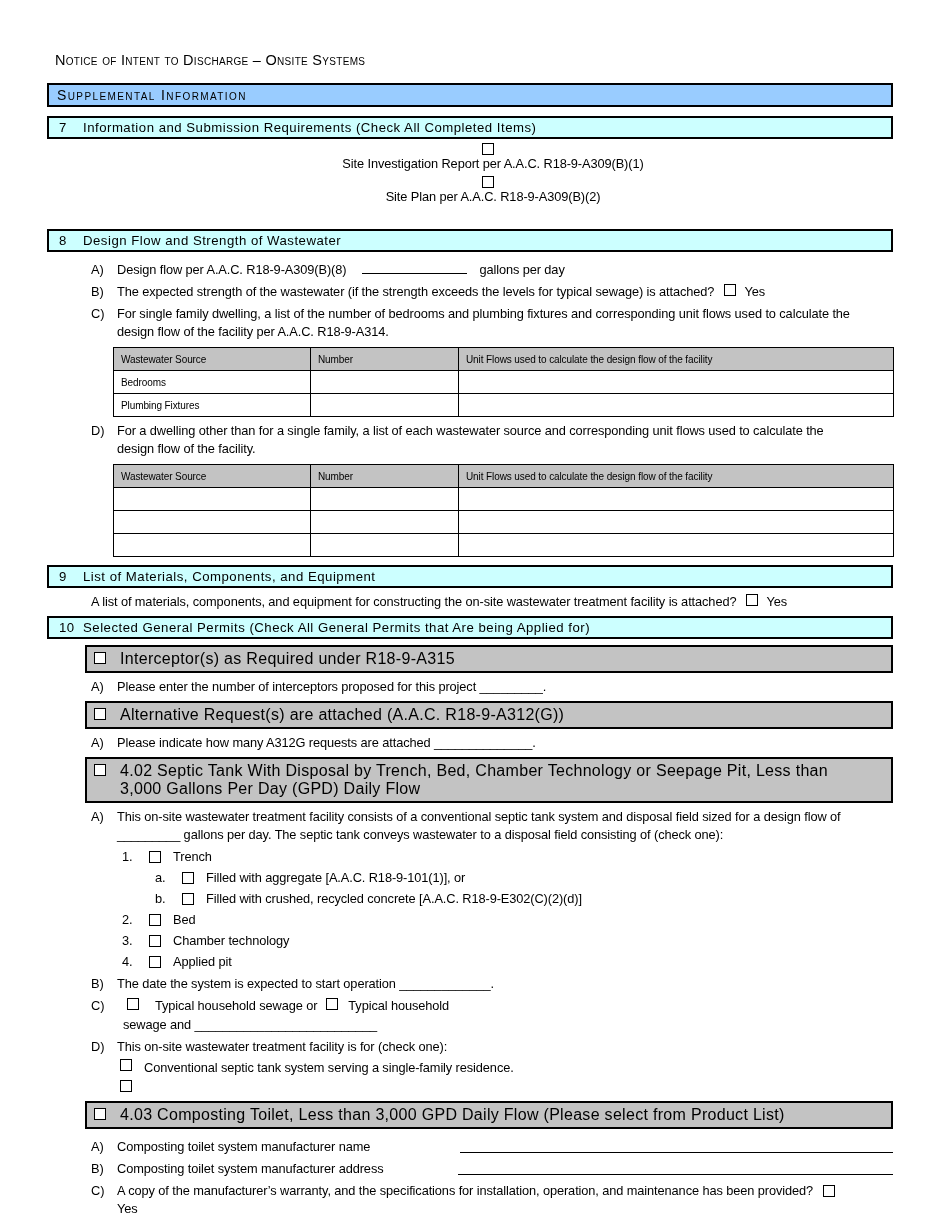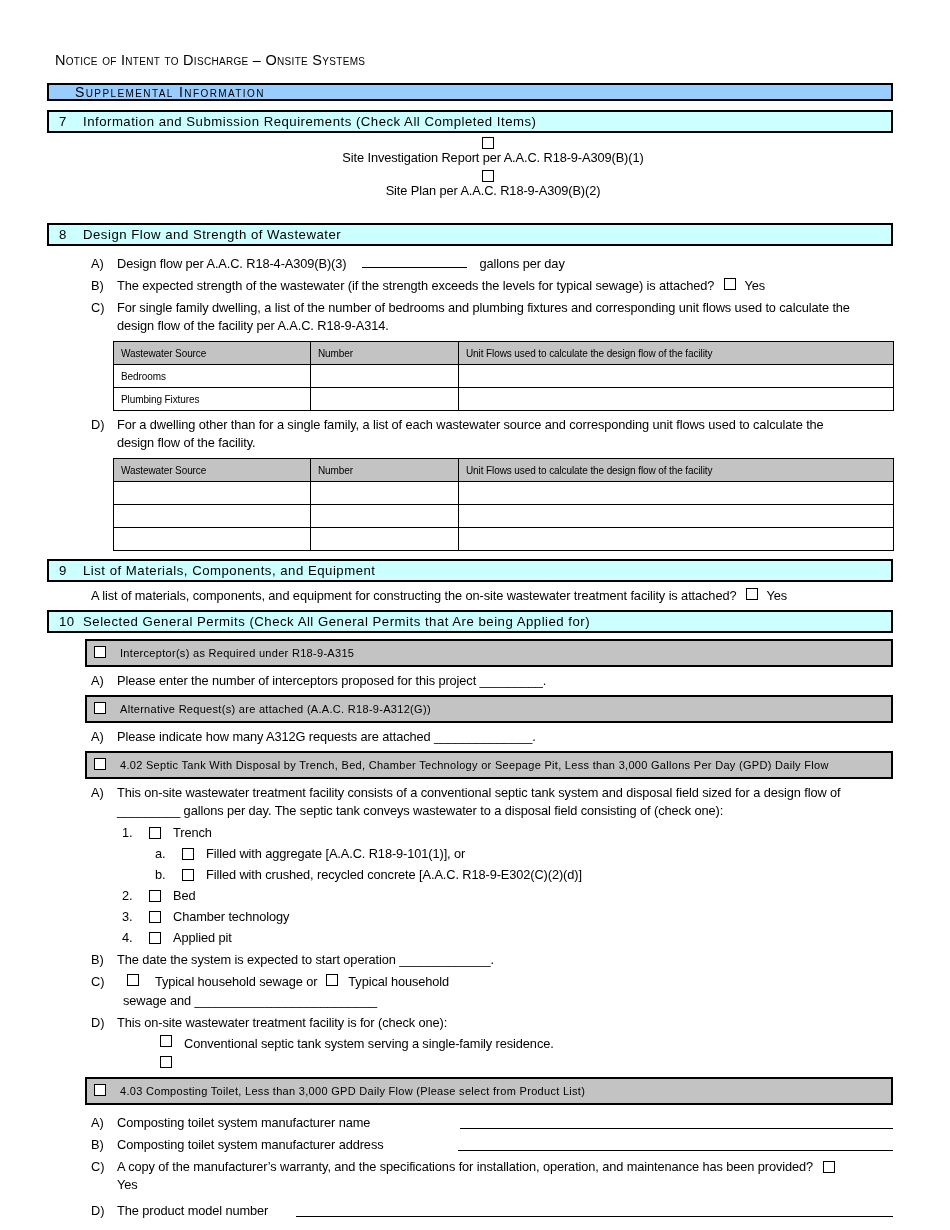--- a/index.html
+++ b/index.html
@@ -8,22 +8,22 @@
     position:relative; width:950px; height:1230px; overflow:hidden;
     background:#fff; color:#000;
     font-family:"Liberation Sans", sans-serif;
     font-size:12.8px; letter-spacing:-0.1px; line-height:17px;
   }
   .content { position:absolute; left:47px; top:52px; width:846px; }
 
   .doc-title { margin-left:8px; font-variant:small-caps; font-size:14.5px; letter-spacing:0.3px; margin-bottom:14px; }
 
   .banner {
-    background:#99CCFF; border:2px solid #000; height:18px;
-    display:flex; align-items:center; padding-left:26px;
+    background:#99CCFF; border:2px solid #000; height:24px;
+    display:flex; align-items:center; padding-left:8px;
     font-variant:small-caps; font-size:14px; letter-spacing:1.4px;
     margin-bottom:9px;
   }
 
   .sec-head {
     background:#CCFFFF; border:2px solid #000; height:23px;
     display:flex; align-items:center;
     font-size:13.2px; letter-spacing:0.5px;
   }
   .sec-head .num { width:34px; padding-left:10px; flex:none; }
@@ -47,31 +47,31 @@
   .inline-cb { margin:0 8px 0 10px; }
 
   table { border-collapse:collapse; table-layout:fixed; width:780px; margin:6px 0 2px 66px; font-size:10px; }
   th, td { border:1.5px solid #000; height:23px; padding:0 0 0 7px; text-align:left; font-weight:normal; vertical-align:middle; }
   th { background:#C3C3C3; }
   col.c1 { width:197px; } col.c2 { width:148px; } col.c3 { width:435px; }
 
   .gbar {
     display:flex; align-items:flex-start; background:#C3C3C3; border:2px solid #000;
     margin-left:38px; margin-top:6px; padding:3px 6px 3px 6px;
-    font-size:11px; letter-spacing:0.3px;
+    font-size:16px; letter-spacing:0.3px;
   }
   .gbar .cb { margin:2px 14px 0 1px; }
   .gbar .gtxt { max-width:772px; line-height:18px; }
 
   .opt { display:flex; align-items:center; margin-left:75px; margin-top:4px; }
   .opt .onum { width:27px; flex:none; }
   .opt .cb { margin-right:12px; }
   .opt.sub { margin-left:108px; }
 
-  .dopt { display:flex; align-items:flex-start; margin-left:113px; margin-top:4px; }
+  .dopt { display:flex; align-items:flex-start; margin-left:73px; margin-top:4px; }
   .dopt .cb { margin-right:12px; }
 
   .c2-line { margin-left:76px; margin-top:2px; }
 
   .gap-lg { height:24px; } .gap-sm { height:6px; }
 
   .footer { position:absolute; left:55px; right:57px; top:1134px; font-variant:small-caps; font-size:13.5px; letter-spacing:0.2px; }
   .footer-row { display:flex; justify-content:space-between; }
   .footer-center { text-align:center; margin-top:13px; }
   .footer-url { text-align:center; margin-top:3px; }
@@ -104,21 +104,21 @@
 
     <div class="gap-lg"></div>
 
     <div class="sec-head">
       <span class="num">8</span>
       <span>Design Flow and Strength of Wastewater</span>
     </div>
 
     <div class="line" style="margin-top:8px">
       <span class="lbl">A)</span>
-      <span class="nw">Design flow per A.A.C. R18-4-A309(B)(3)</span>
+      <span class="nw">Design flow per A.A.C. R18-9-A309(B)(8)</span>
       <span class="blank" style="width:105px; margin:0 12px 0 16px"></span>
       <span class="nw">gallons per day</span>
     </div>
 
     <div class="line">
       <span class="lbl">B)</span>
       <span class="nw">The expected strength of the wastewater (if the strength exceeds the levels for typical sewage) is attached?</span>
       <span class="cb inline-cb"></span>
       <span>Yes</span>
     </div>

